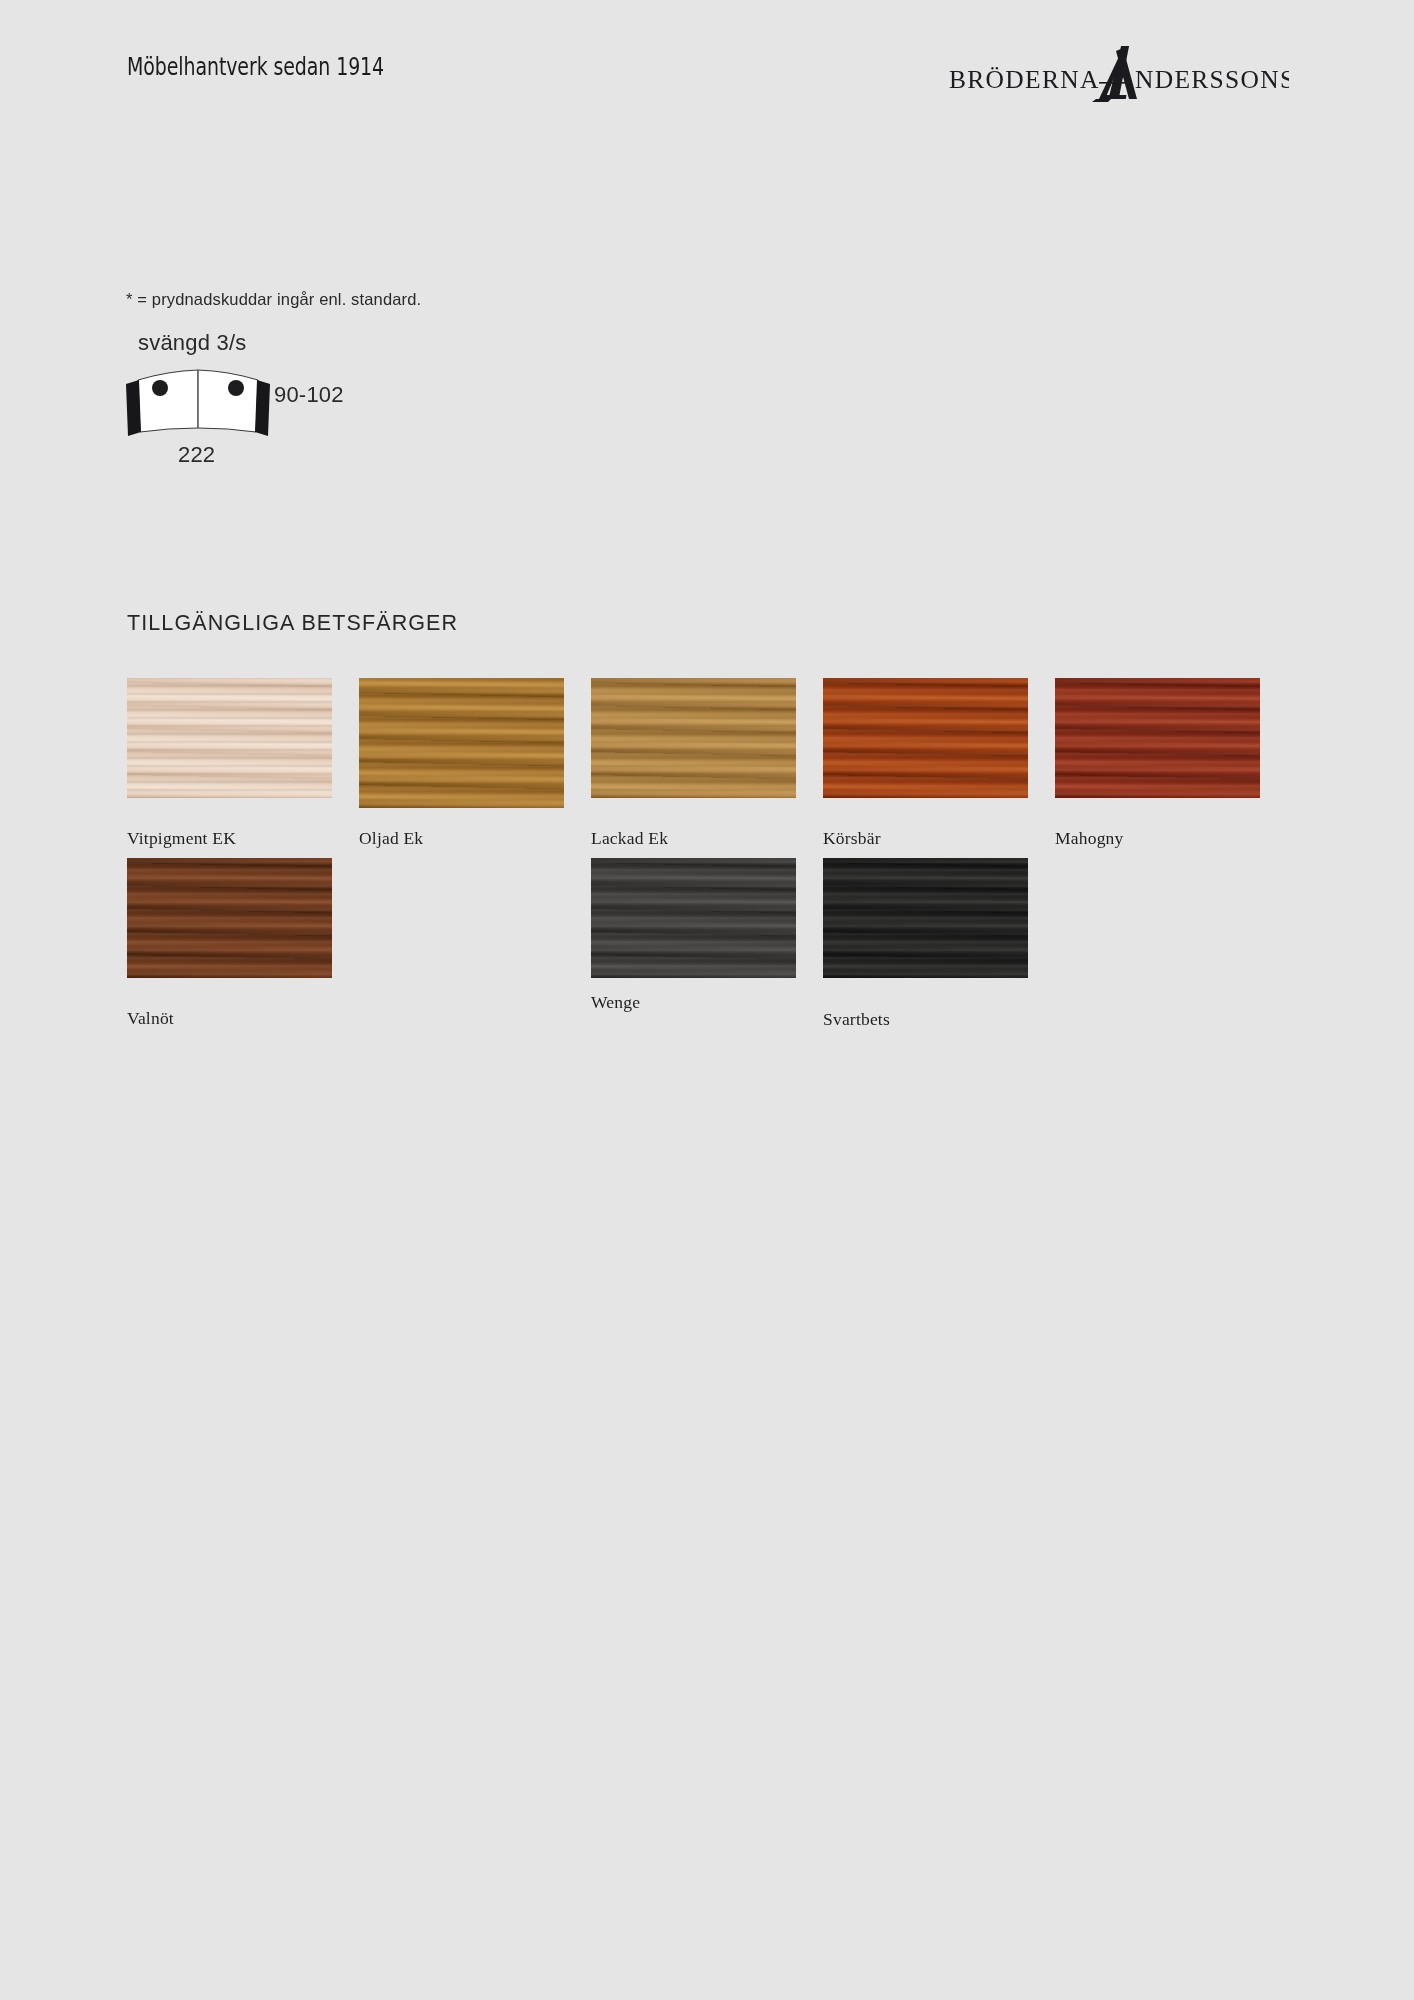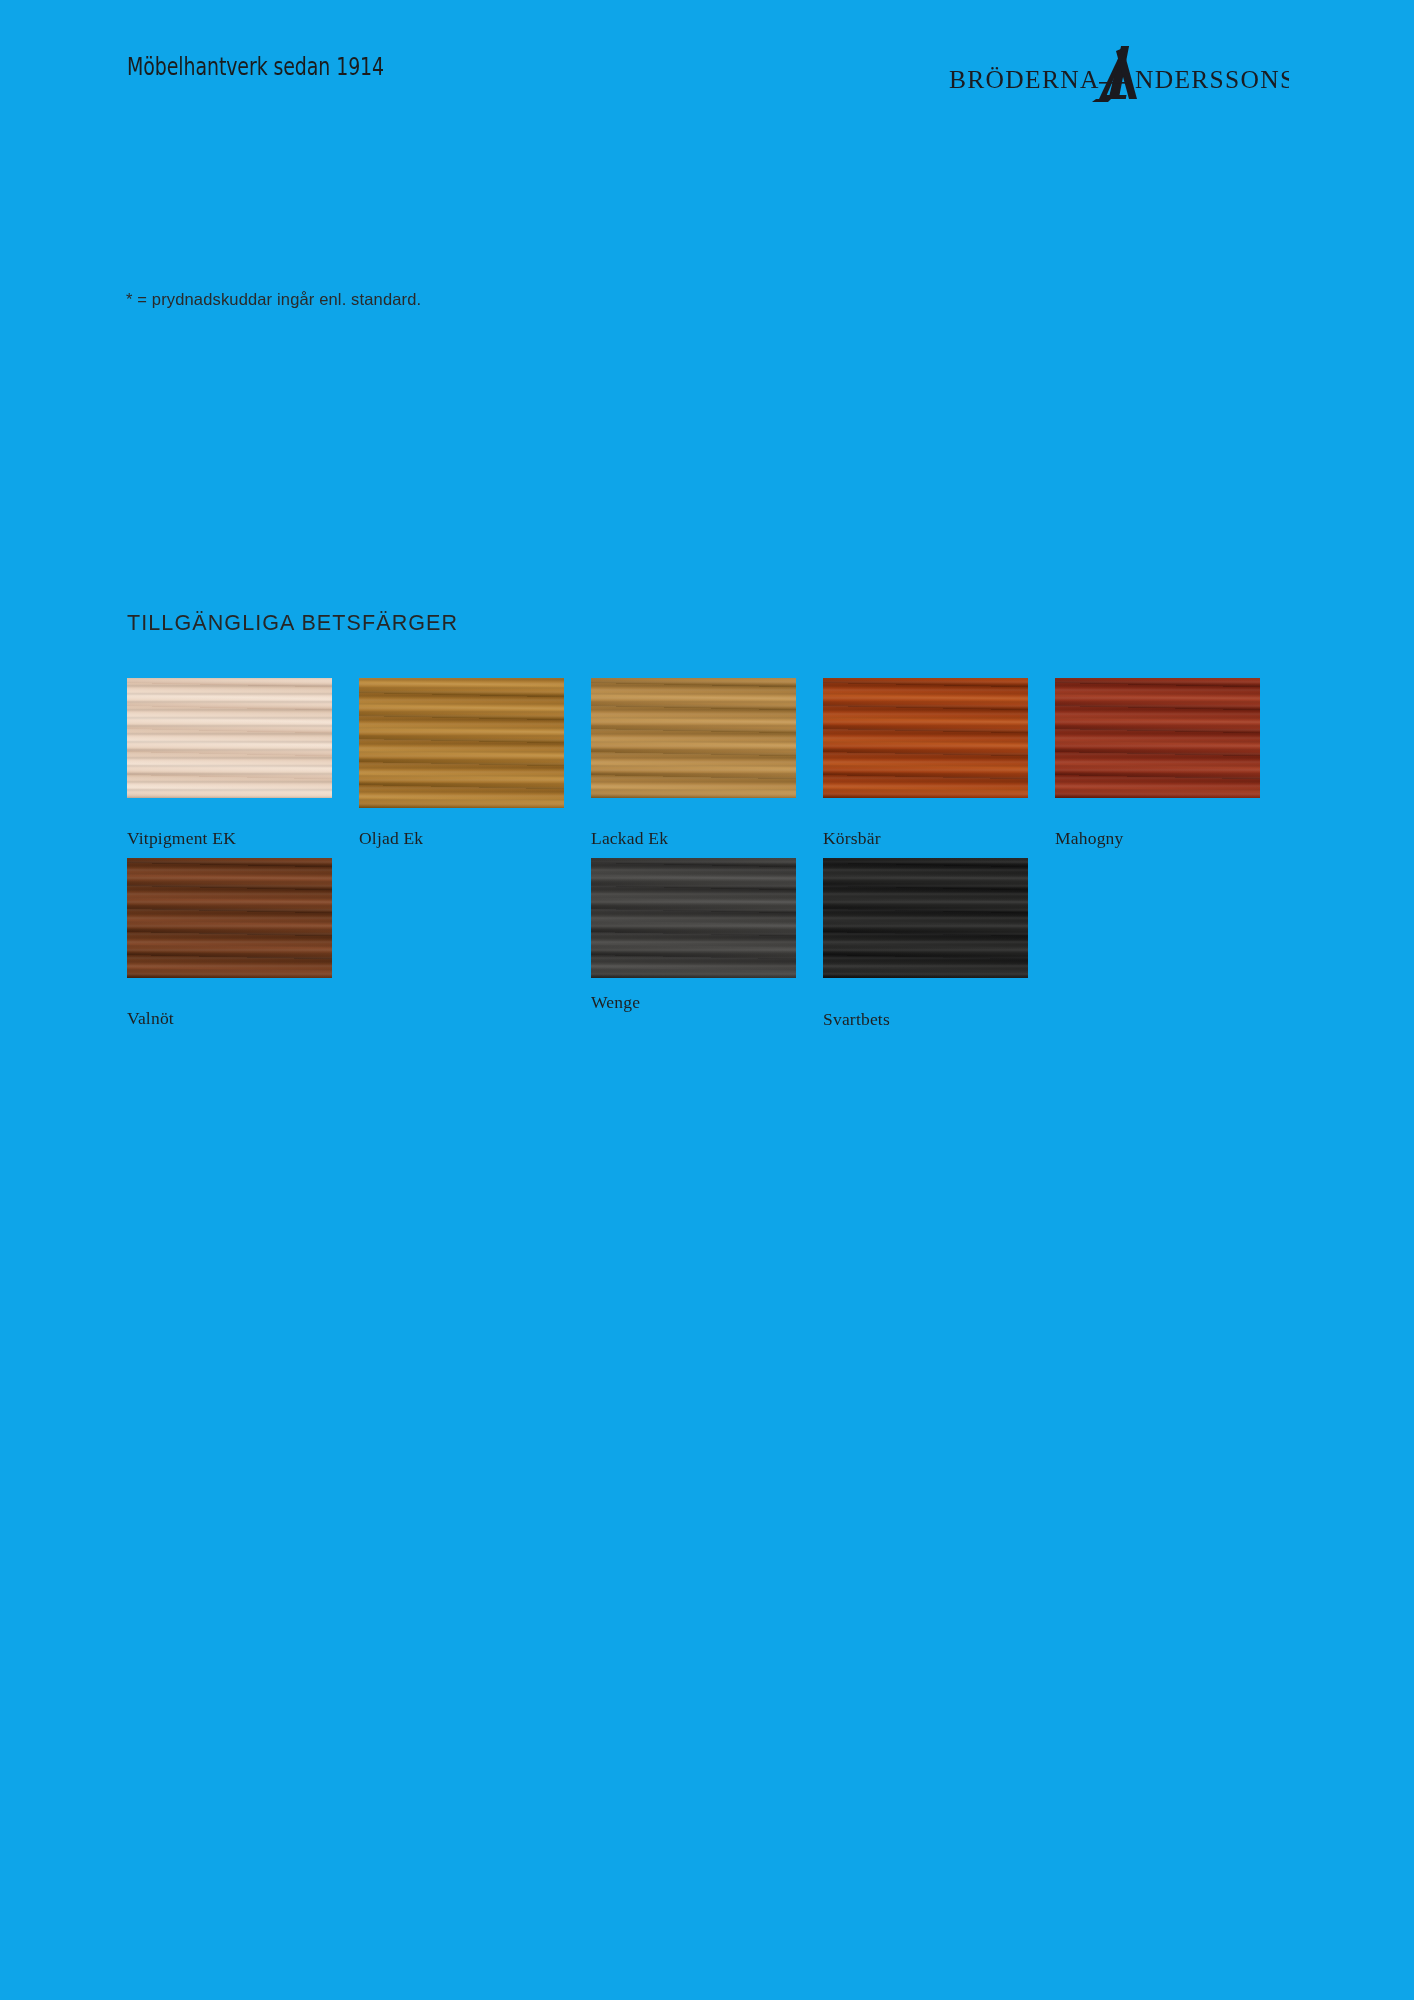--- a/index.html
+++ b/index.html
@@ -12,21 +12,21 @@
     height: 2000px;
     position: relative;
     font-family: "Liberation Sans", sans-serif;
     color: #1a1a1a;
     overflow: hidden;
   }
 
   .page {
     position: absolute;
     inset: 0;
-    background: #0ea5e9;
+    background: #e5e5e5;
   }
 
   
   .header {
     position: absolute;
     left: 0;
     right: 0;
     top: 52px;
     height: 60px;
   }
@@ -200,20 +200,42 @@
         </g>
         <text x="0" y="50" font-family="&quot;Liberation Serif&quot;, serif" font-size="25.5" letter-spacing="1.3" fill="#1b1b20">BRÖDERNA</text>
         <text x="186" y="50" font-family="&quot;Liberation Serif&quot;, serif" font-size="25.5" letter-spacing="1.3" fill="#1b1b20">NDERSSONS</text>
       </svg>
     </div>
   </div>
 
 
   <div class="note">* = prydnadskuddar ingår enl. standard.</div>
 
+  <div class="diagram">
+    <div class="diagram-label">svängd 3/s</div>
+
+    <svg class="sofa" viewBox="0 0 160 68" xmlns="http://www.w3.org/2000/svg">
+
+      <path d="M18 10 Q48 1 78 0 L78 58 Q48 58 20 62 Z" fill="#ffffff" stroke="#3a3a3a" stroke-width="1"></path>
+
+      <path d="M78 0 Q108 1 138 10 L136 62 Q108 58 78 58 Z" fill="#ffffff" stroke="#3a3a3a" stroke-width="1"></path>
+
+      <line x1="78" y1="0" x2="78" y2="58" stroke="#6a6a6a" stroke-width="0.9"></line>
+
+      <path d="M6 14 L19 10 L21 62 L8 66 Z" fill="#17171a"></path>
+
+      <path d="M137 10 L150 14 L148 66 L135 62 Z" fill="#17171a"></path>
+
+      <circle cx="40" cy="18" r="8" fill="#1d1d20"></circle>
+      <circle cx="116" cy="18" r="8" fill="#1d1d20"></circle>
+    </svg>
+
+    <div class="dim-depth">90-102</div>
+    <div class="dim-width">222</div>
+  </div>
 
   <div class="section-heading">TILLGÄNGLIGA BETSFÄRGER</div>
 
   <div class="swatch-grid">
       <div class="swatch-row">
         <div class="swatch-cell" style="left: 0px;">
           <div class="swatch-chip" style="height: 120px; background: repeating-linear-gradient(0deg, rgba(0, 0, 0, 0.1) 0px, rgba(0, 0, 0, 0) 2px, rgba(255, 255, 255, 0.07) 4px, rgba(0, 0, 0, 0) 6px, rgba(0, 0, 0, 0.09) 8px), repeating-linear-gradient(1.2deg, rgb(211, 182, 160) 0px, rgb(233, 210, 191) 5px, rgb(243, 226, 211) 11px, rgb(233, 210, 191) 17px, rgb(219, 192, 170) 23px), linear-gradient(rgb(243, 226, 211) 0%, rgb(233, 210, 191) 42%, rgb(219, 192, 170) 100%);"></div>
           <div class="swatch-label" style="margin-top: 30px;">Vitpigment EK</div>
         </div>
         <div class="swatch-cell" style="left: 232px;">

